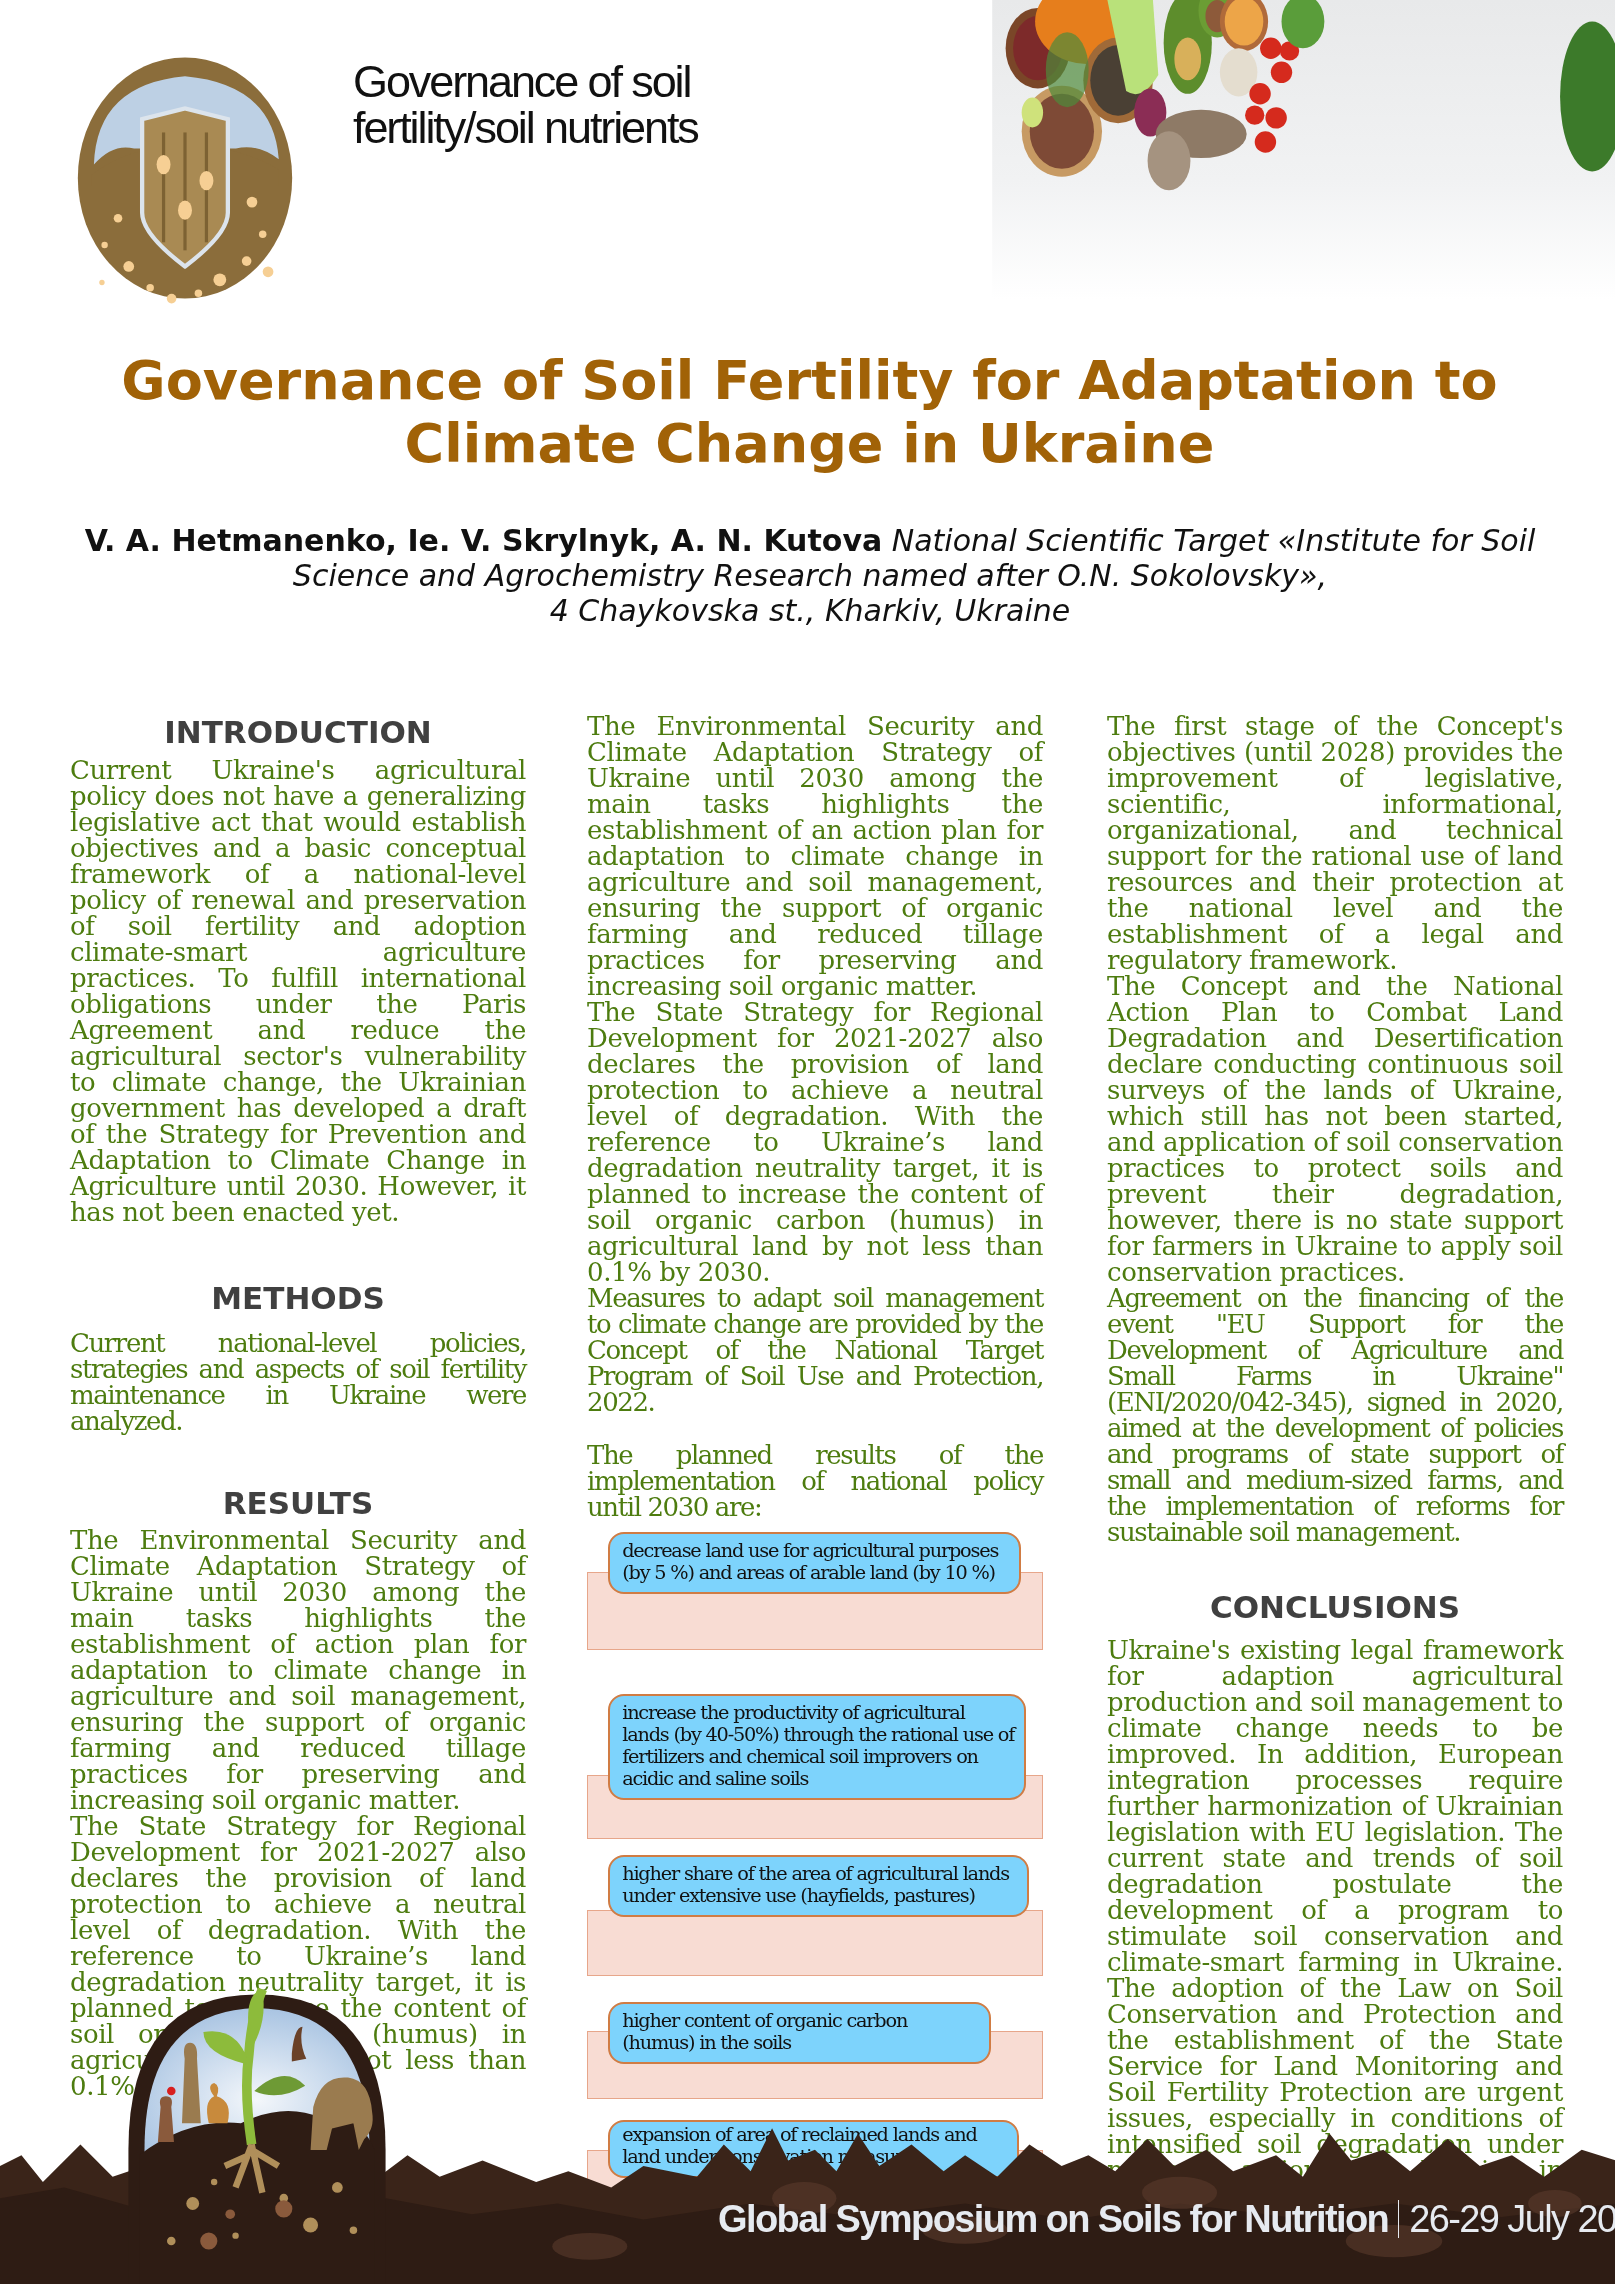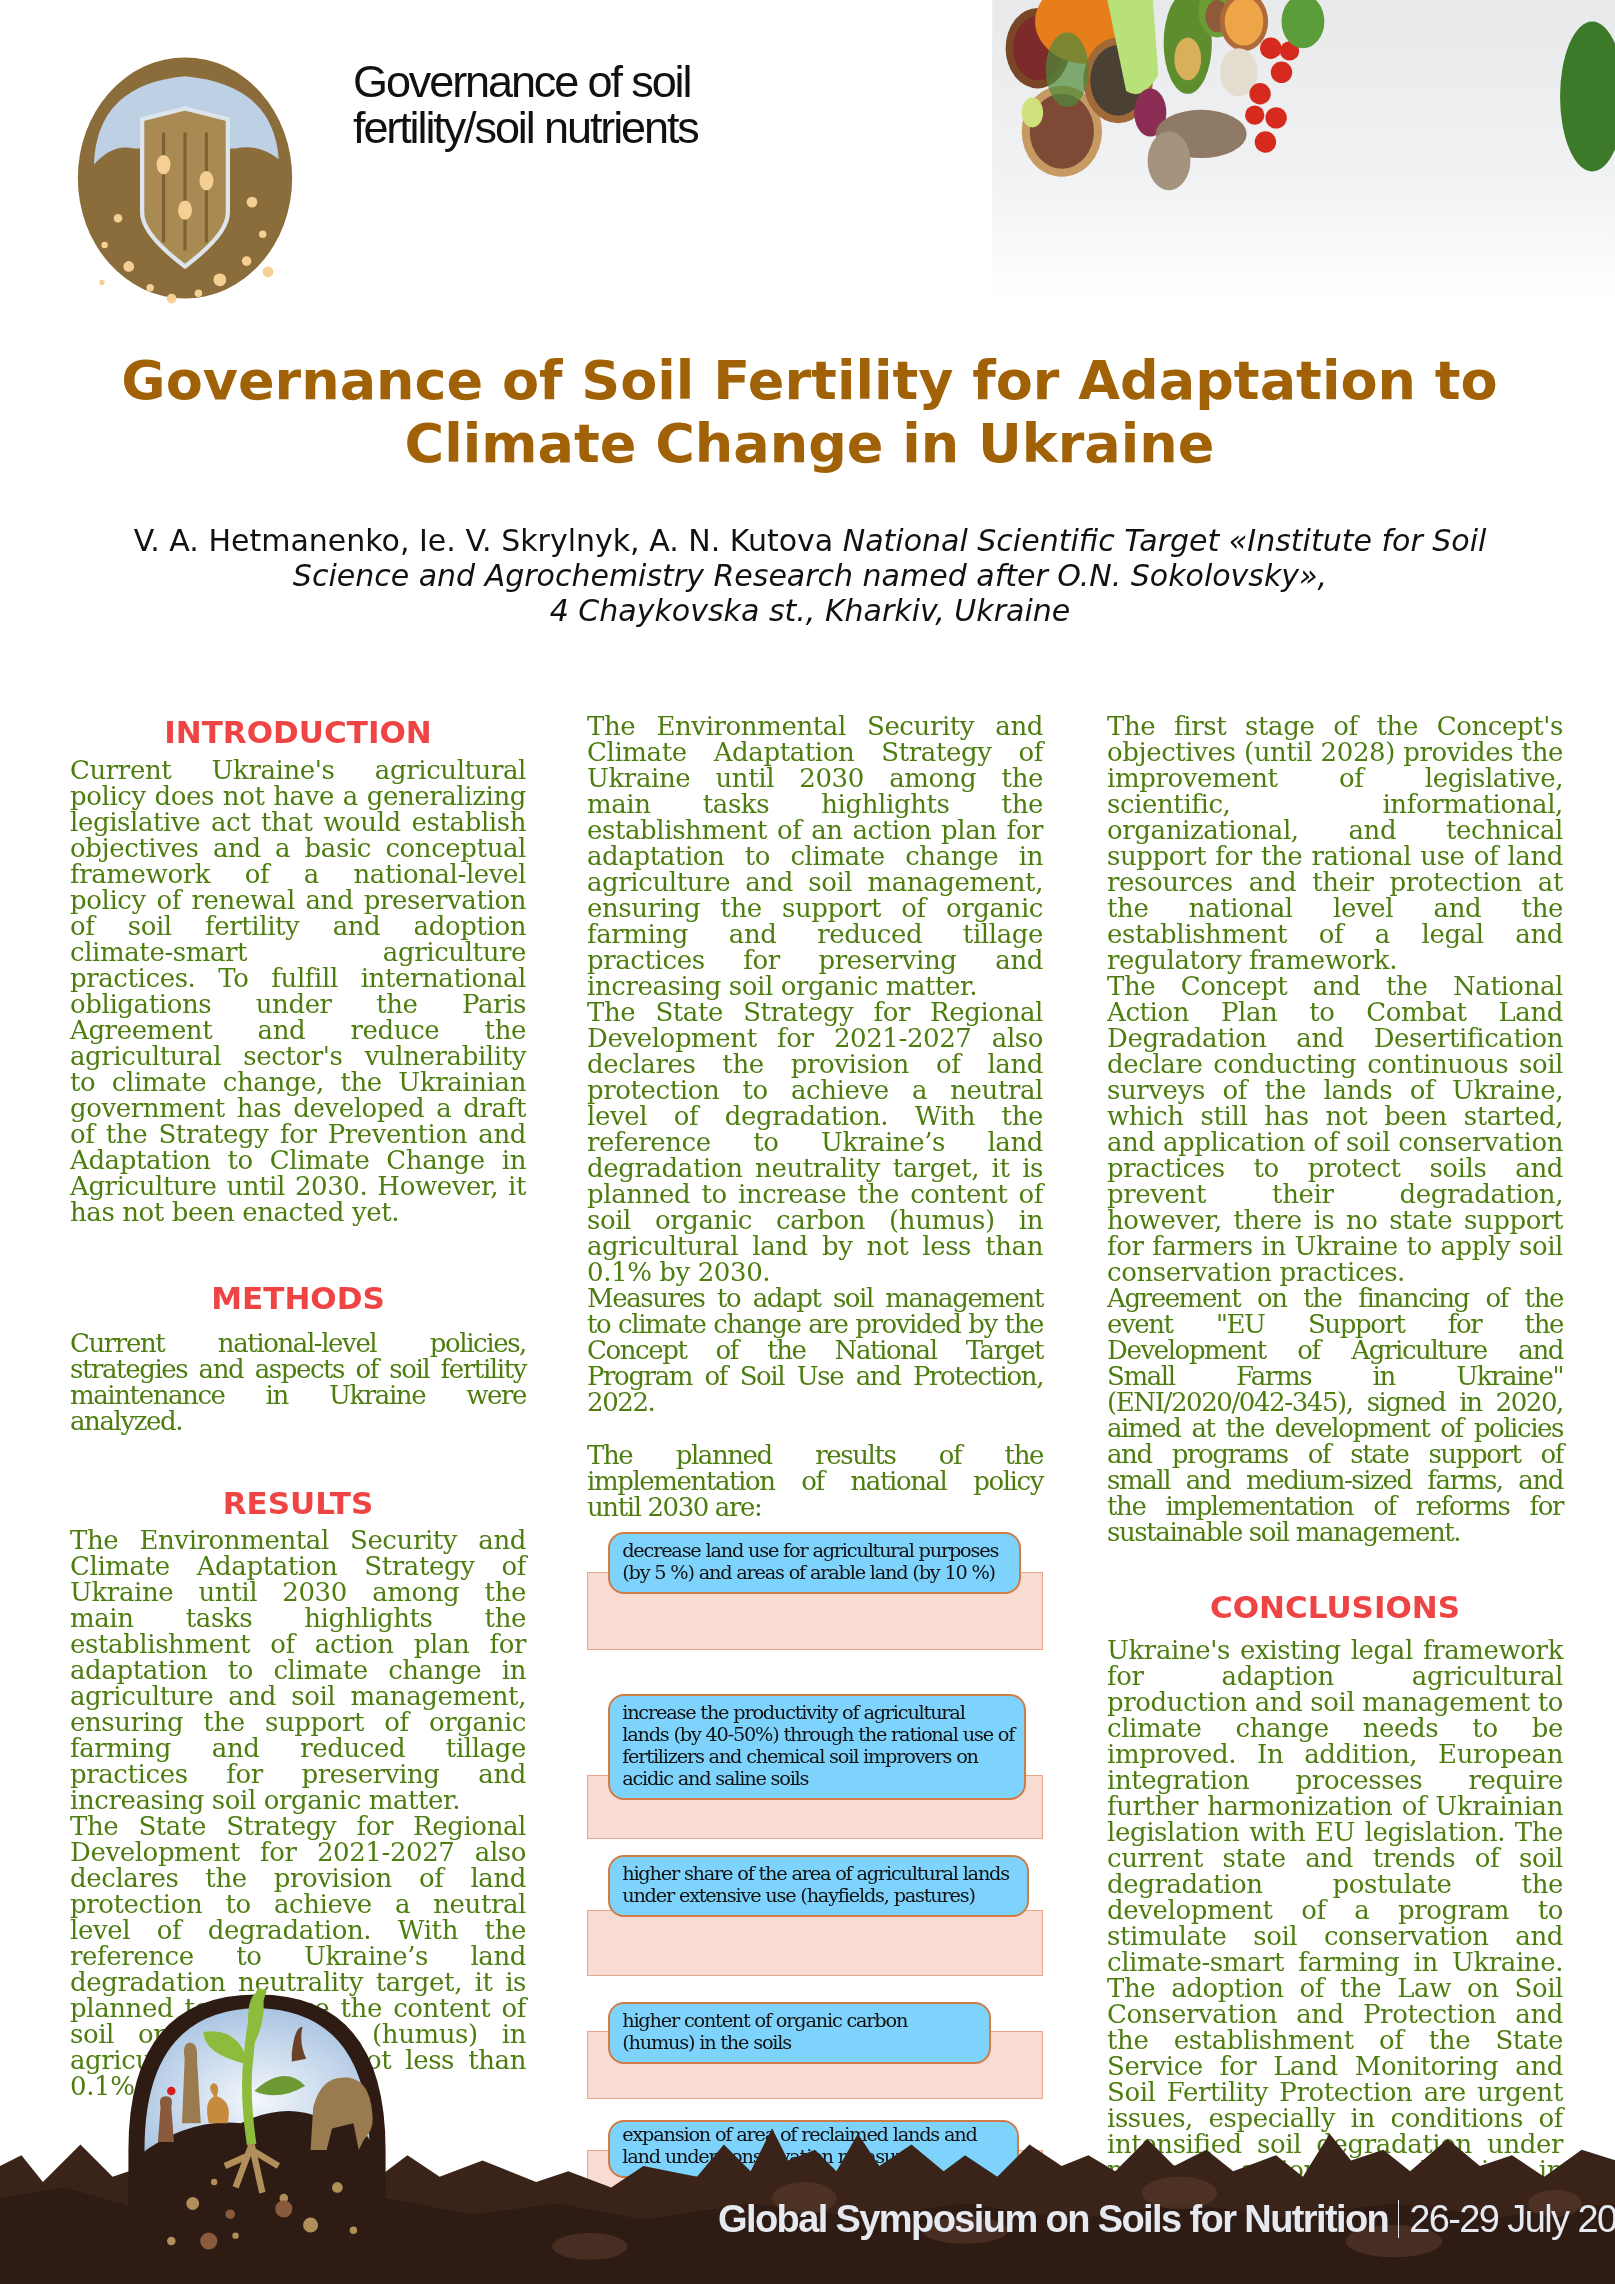--- a/index.html
+++ b/index.html
@@ -11,30 +11,30 @@
   .theme-text { position: absolute; left: 353px; top: 59px; font-family: "Liberation Sans", sans-serif; color: #111; }
   .theme-num { font-size: 45px; font-weight: bold; letter-spacing: -1.6px; line-height: 1.05; }
   .theme-name { font-size: 45px; font-weight: normal; letter-spacing: -2.1px; line-height: 1.02; }
 
   .food-banner { position: absolute; left: 992px; top: 0; width: 624px; height: 300px; overflow: hidden; }
 
   .title { position: absolute; left: 64px; top: 349px; width: 1491px; text-align: center;
            font-family: "DejaVu Sans", sans-serif; font-weight: bold; font-size: 54px; line-height: 63px; color: #a16207; }
   .authors { position: absolute; left: 54px; top: 523px; width: 1512px; text-align: center;
              font-family: "DejaVu Sans", sans-serif; font-size: 30px; line-height: 35px; color: #111; }
-  .authors b { font-weight: normal; }
+  .authors b { font-weight: bold; }
   .authors i { font-style: italic; }
 
   
   .col { position: absolute; top: 713px; width: 456px; }
   .col-1 { left: 70px; }
   .col-2 { left: 587px; }
   .col-3 { left: 1107px; }
 
-  .heading { font-family: "DejaVu Sans", sans-serif; font-weight: bold; color: #ef4444; text-align: center;
+  .heading { font-family: "DejaVu Sans", sans-serif; font-weight: bold; color: #404040; text-align: center;
              font-size: 31px; line-height: 38px; }
   .para { font-family: "DejaVu Serif", serif; font-size: 26px; line-height: 26px; text-align: justify;
           letter-spacing: -0.4px; color: #4d7c0f; }
   .para.condensed { letter-spacing: -1.4px; }
 
   
   .plan-list { position: relative; margin-top: 11.8px; }
   .plan-item { position: relative; height: 118px; margin-bottom: 44px; }
   .plan-bg { position: absolute; left: 0; right: 0; top: 40px; bottom: 0;
              background: #f8dcd3; border: 1.1px solid #e7a68a; }

